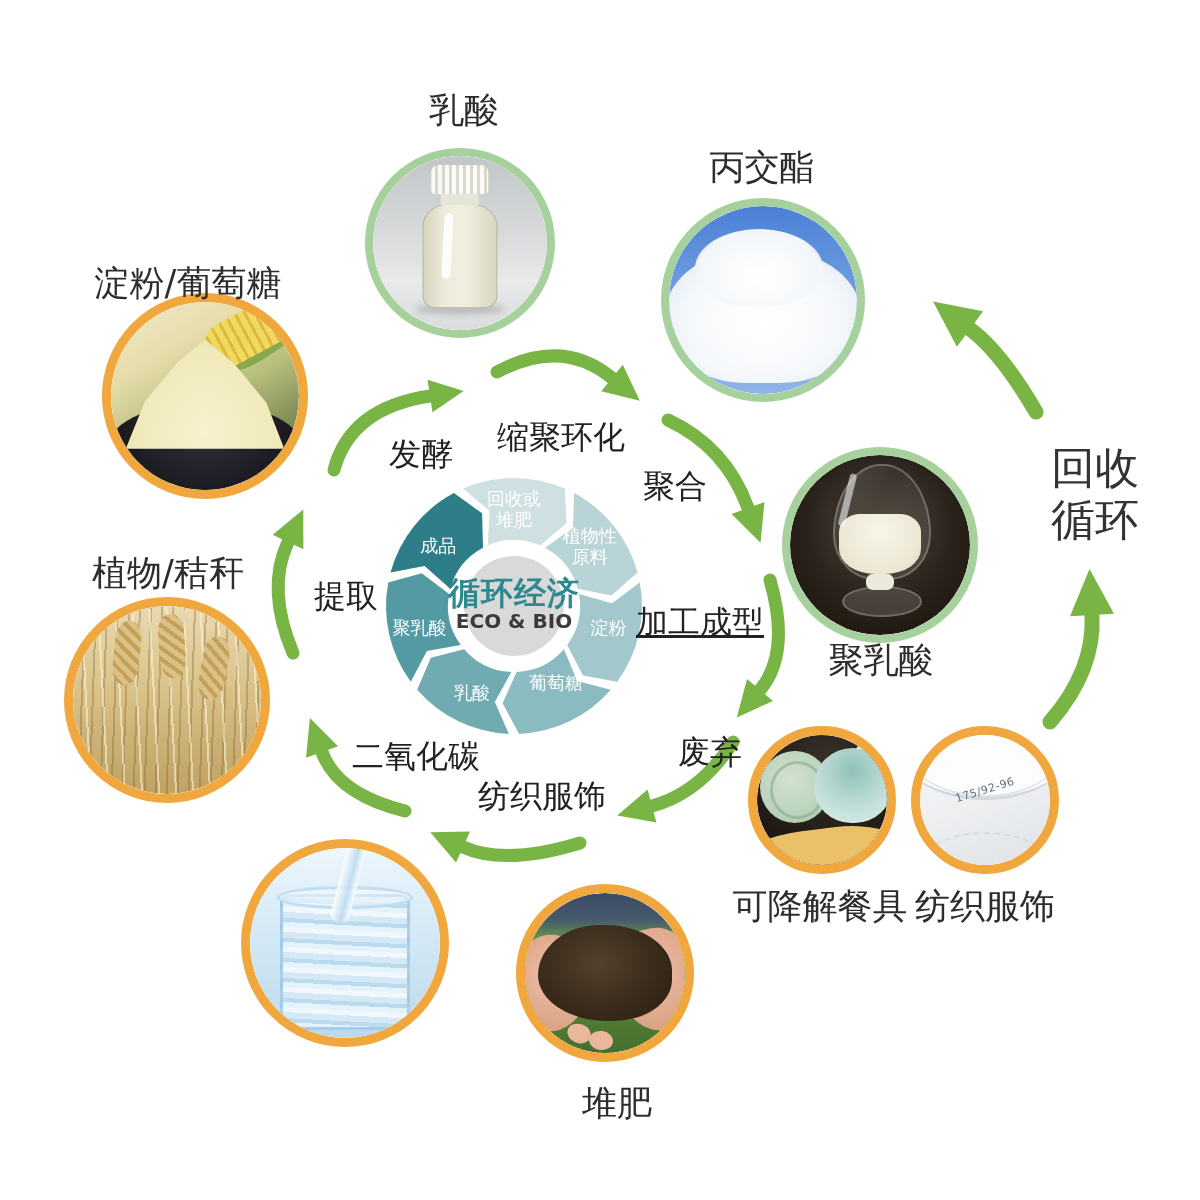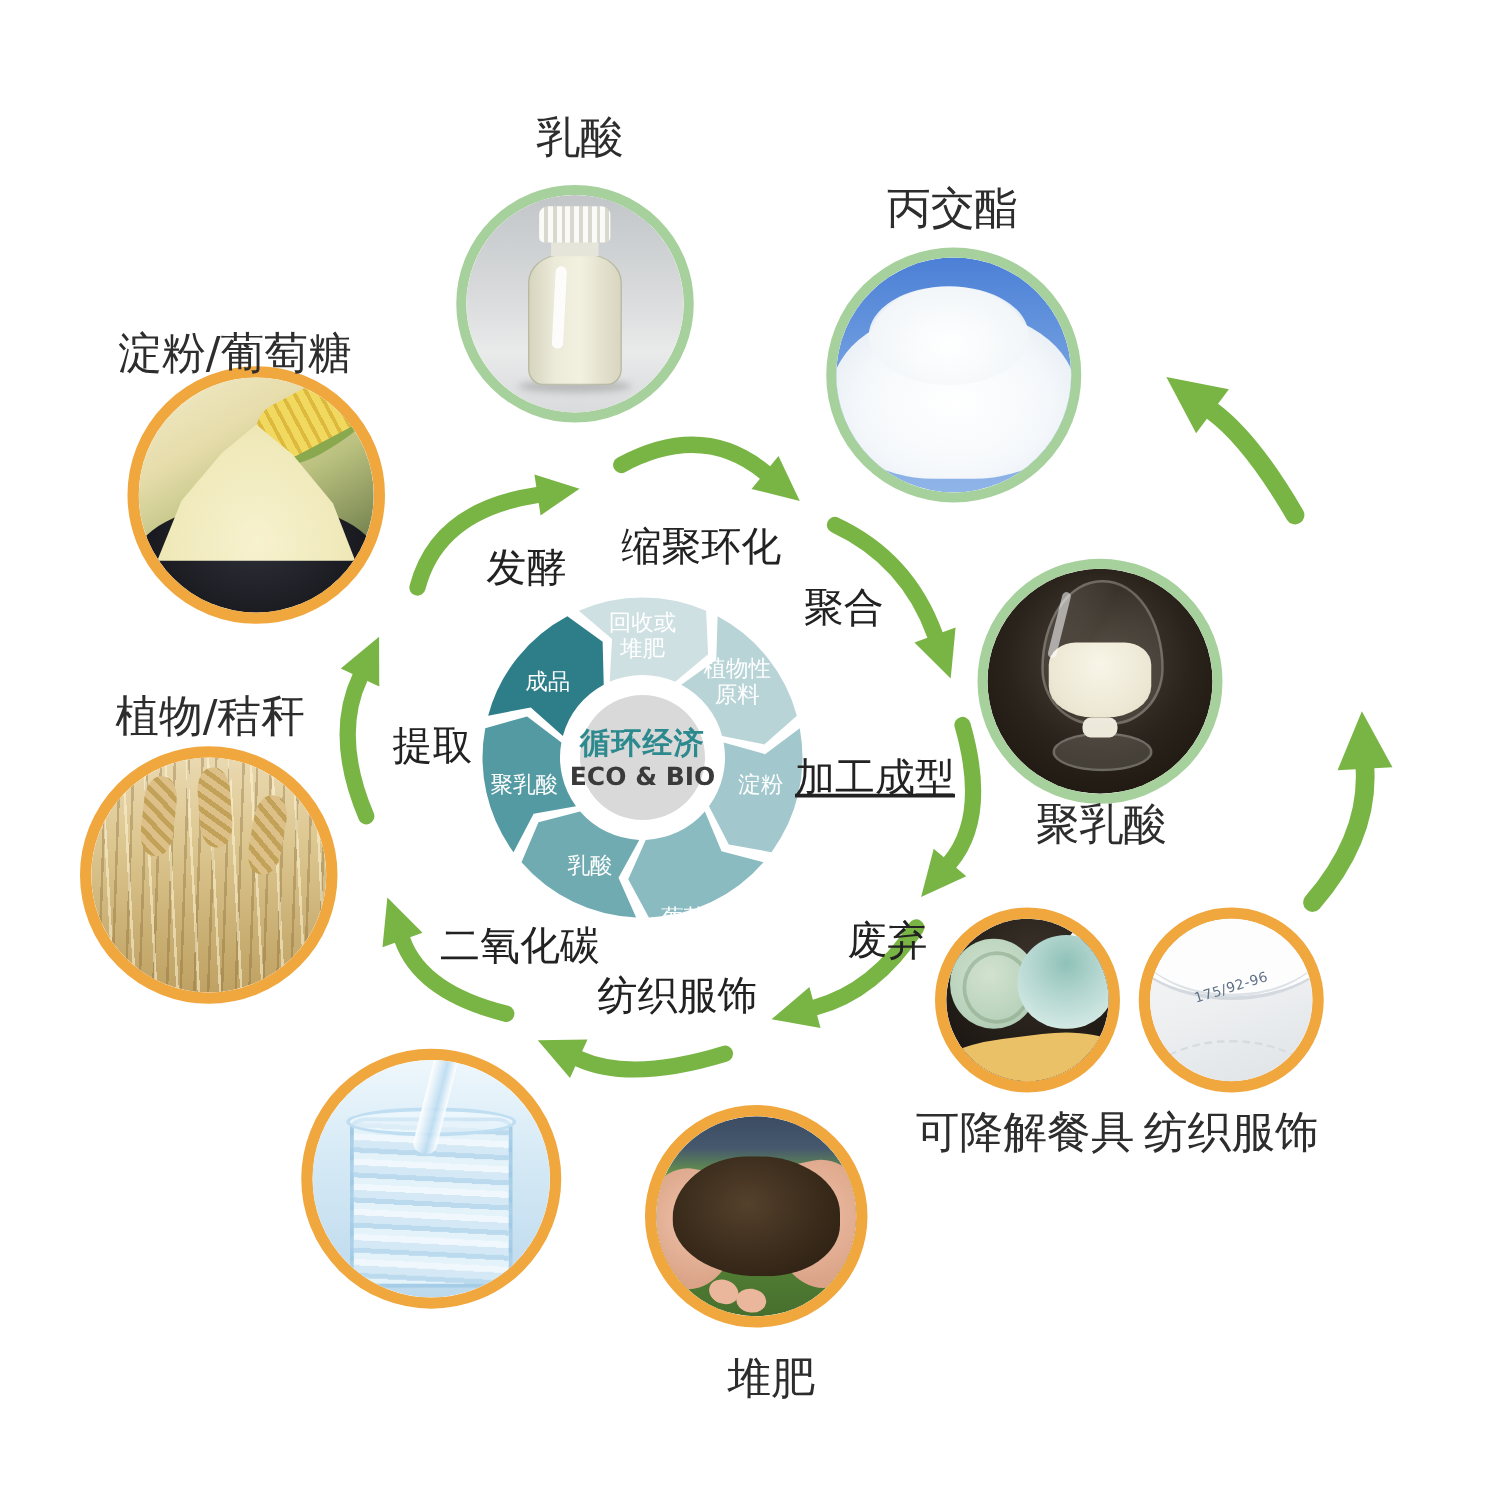--- a/index.html
+++ b/index.html
@@ -153,21 +153,21 @@
        radial-gradient(#6b5334 1.5px,transparent 2px);
      border-radius:48% 52% 46% 54%/55% 50% 45% 50%;}
   .sc-compost .f1,.sc-compost .f2{width:15%;height:12%;background:#eab79c;border-radius:50%;}
   .sc-compost .f1{left:26%;bottom:6%;transform:rotate(20deg);}
   .sc-compost .f2{left:40%;bottom:2%;transform:rotate(8deg);}
 
   
   .wheel-label{position:absolute;transform:translate(-50%,-50%);color:#ffffff;font-size:18px;
      line-height:1.18;text-align:center;white-space:nowrap;}
   .wheel-center{position:absolute;transform:translate(-50%,-50%);text-align:center;white-space:nowrap;}
-  #wheel-title{left:514px;top:594px;font-size:24px;font-weight:bold;letter-spacing:1px;}
+  #wheel-title{left:514px;top:594px;font-size:32px;font-weight:bold;letter-spacing:1px;}
   #wheel-sub{left:514px;top:621px;font-size:20px;font-weight:bold;color:#3a3a3a;}
 </style>
 </head>
 <body>
 
 <div id="canvas">
 
   <svg class="layer" id="arrows-layer" viewBox="0 0 1200 1200">
       <path d="M 334 470 Q 350 408 430 396" fill="none" stroke="#79b544" stroke-width="13" stroke-linecap="round"></path>
       <polygon points="463.6238359975221,390.9564246003717 432.44761747334906,412.3174498223269 427.55238252665094,379.6825501776731" fill="#79b544"></polygon>
@@ -290,30 +290,34 @@
 
   <div class="lbl lbl-node" id="lab-lactic">乳酸</div>
   <div class="lbl lbl-node" id="lab-lactide">丙交酯</div>
   <div class="lbl lbl-node" id="lab-starch">淀粉/葡萄糖</div>
   <div class="lbl lbl-node" id="lab-plant">植物/秸秆</div>
   <div class="lbl lbl-node" id="lab-pla">聚乳酸</div>
   <div class="lbl lbl-node" id="lab-textile">纺织服饰</div>
   <div class="lbl lbl-node" id="lab-tableware">可降解餐具</div>
   <div class="lbl lbl-node" id="lab-compost">堆肥</div>
 
+  <div class="lbl" id="lab-recycle">
+    <span>回收</span>
+    <span>循环</span>
+  </div>
 
   <div class="lbl lbl-process" id="p-ferment">发酵</div>
   <div class="lbl lbl-process" id="p-cond">缩聚环化</div>
   <div class="lbl lbl-process" id="p-poly">聚合</div>
   <div class="lbl lbl-process" id="p-mold">加工成型</div>
   <div class="lbl lbl-process" id="p-discard">废弃</div>
   <div class="lbl lbl-process" id="p-biodeg">纺织服饰</div>
   <div class="lbl lbl-process" id="p-photo">二氧化碳</div>
   <div class="lbl lbl-process" id="p-extract">提取</div>
 
 <div class="wheel-label" style="left: 514px; top: 509px;">回收或<br>堆肥</div>
     <div class="wheel-label" style="left: 589.838px; top: 545.521px;">植物性<br>原料</div>
     <div class="wheel-label" style="left: 608.568px; top: 627.585px;">淀粉</div>
-    <div class="wheel-label" style="left: 556.087px; top: 735px;">葡萄糖</div>
+    <div class="wheel-label" style="left: 556.087px; top: 683px;">葡萄糖</div>
     <div class="wheel-label" style="left: 471.913px; top: 693.394px;">乳酸</div>
     <div class="wheel-label" style="left: 419.432px; top: 627.585px;">聚乳酸</div>
     <div class="wheel-label" style="left: 438.162px; top: 545.521px;">成品</div>
   </div>
 
 </body></html>

